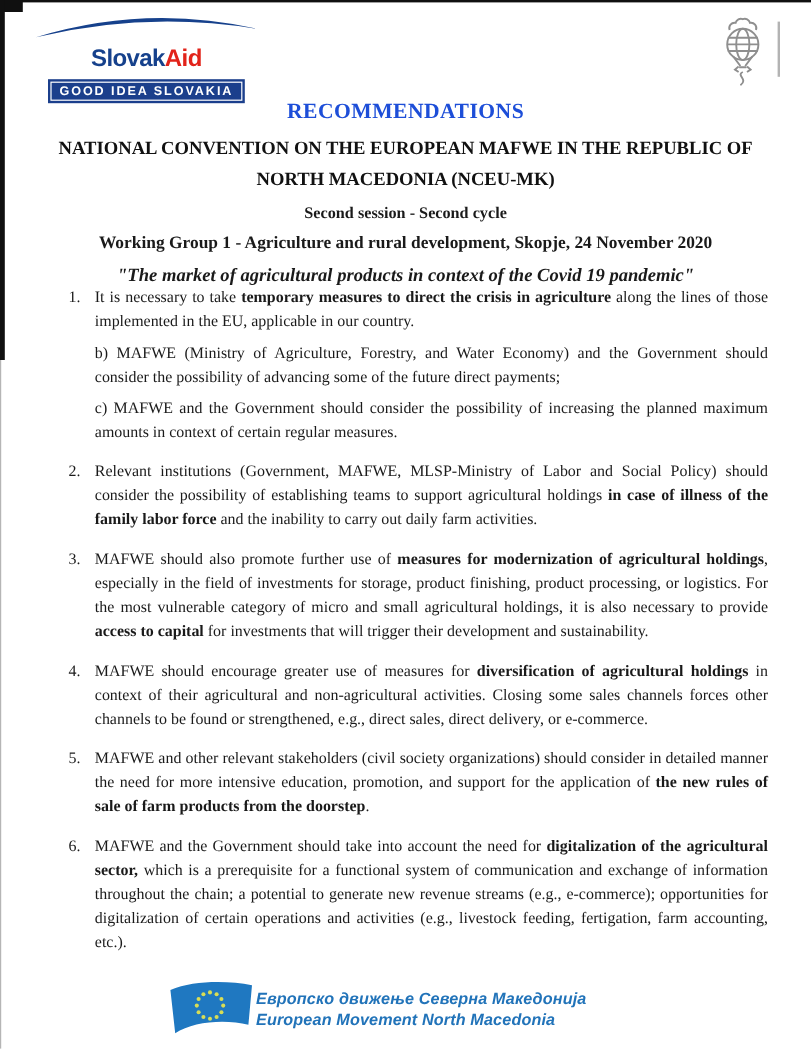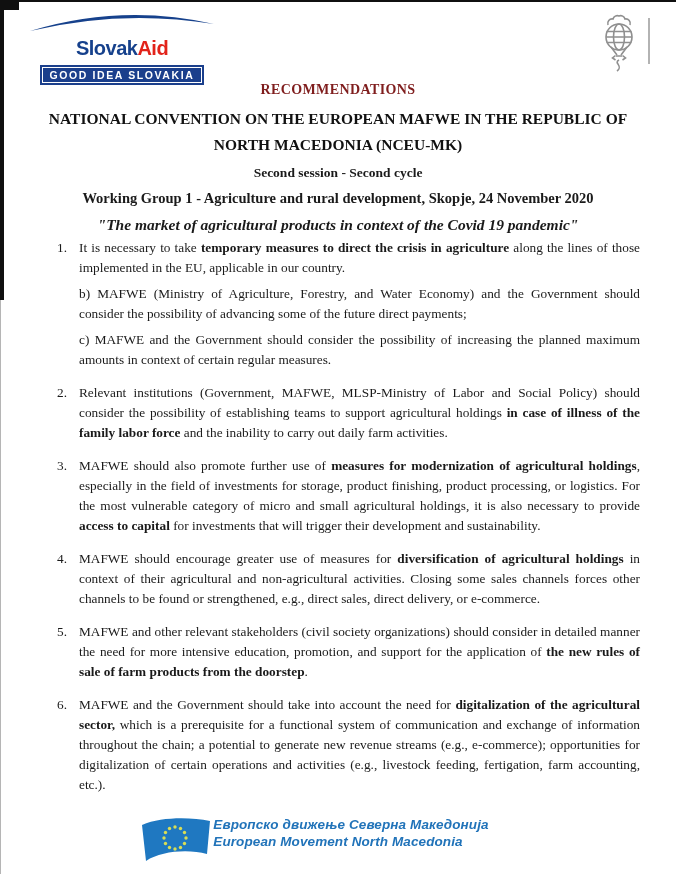--- a/index.html
+++ b/index.html
@@ -38,21 +38,21 @@
 
   .sfpa { display: flex; align-items: center; gap: 9px; padding-top: 2px; }
   .sfpa-divider { width: 2px; height: 46px; background: #b3b3b3; }
   .sfpa-text { font-family: "Liberation Sans", sans-serif; }
   .sfpa-acronym { font-size: 40px; font-weight: bold; color: #8c8c8c; letter-spacing: 1px; line-height: 36px; }
   .sfpa-subtitle { font-size: 9.5px; color: #a8a8a8; margin-top: 1px; letter-spacing: 0.2px; }
 
   
   .headings { position: absolute; top: 82px; left: 0; width: 676px; text-align: center; }
   .h-recommendations {
-    color: #7f1d1d; font-weight: bold; font-size: 14px; letter-spacing: 0.4px;
+    color: #1d4ed8; font-weight: bold; font-size: 18px; letter-spacing: 0.4px;
   }
   .h-main {
     color: #111; font-weight: bold; font-size: 15.5px; line-height: 26px;
     width: 604px; margin: 8px auto 0;
   }
   .h-session { font-weight: bold; font-size: 13.5px; margin-top: 7px; }
   .h-wg { font-weight: bold; font-size: 14.5px; margin-top: 9px; }
   .h-topic { font-weight: bold; font-style: italic; font-size: 15.5px; margin-top: 9px; }
 
   
@@ -64,21 +64,21 @@
   .rec-para {
     margin: 0 0 6px 0;
     font-size: 13.3px; line-height: 20px;
     text-align: justify;
   }
   .rec-para .bold { font-weight: bold; }
 
   
   .footer {
     position: absolute; bottom: 8px; left: 0; width: 628px;
-    display: flex; justify-content: center; align-items: flex-start; 
+    display: flex; justify-content: center; align-items: center; 
   }
   .em-text {
     font-family: "Liberation Sans", sans-serif;
     font-style: italic; font-weight: bold;
     color: #2173b9; font-size: 13.5px; line-height: 17px;
     letter-spacing: 0.1px;
   }
 </style>
 </head>
 <body>

